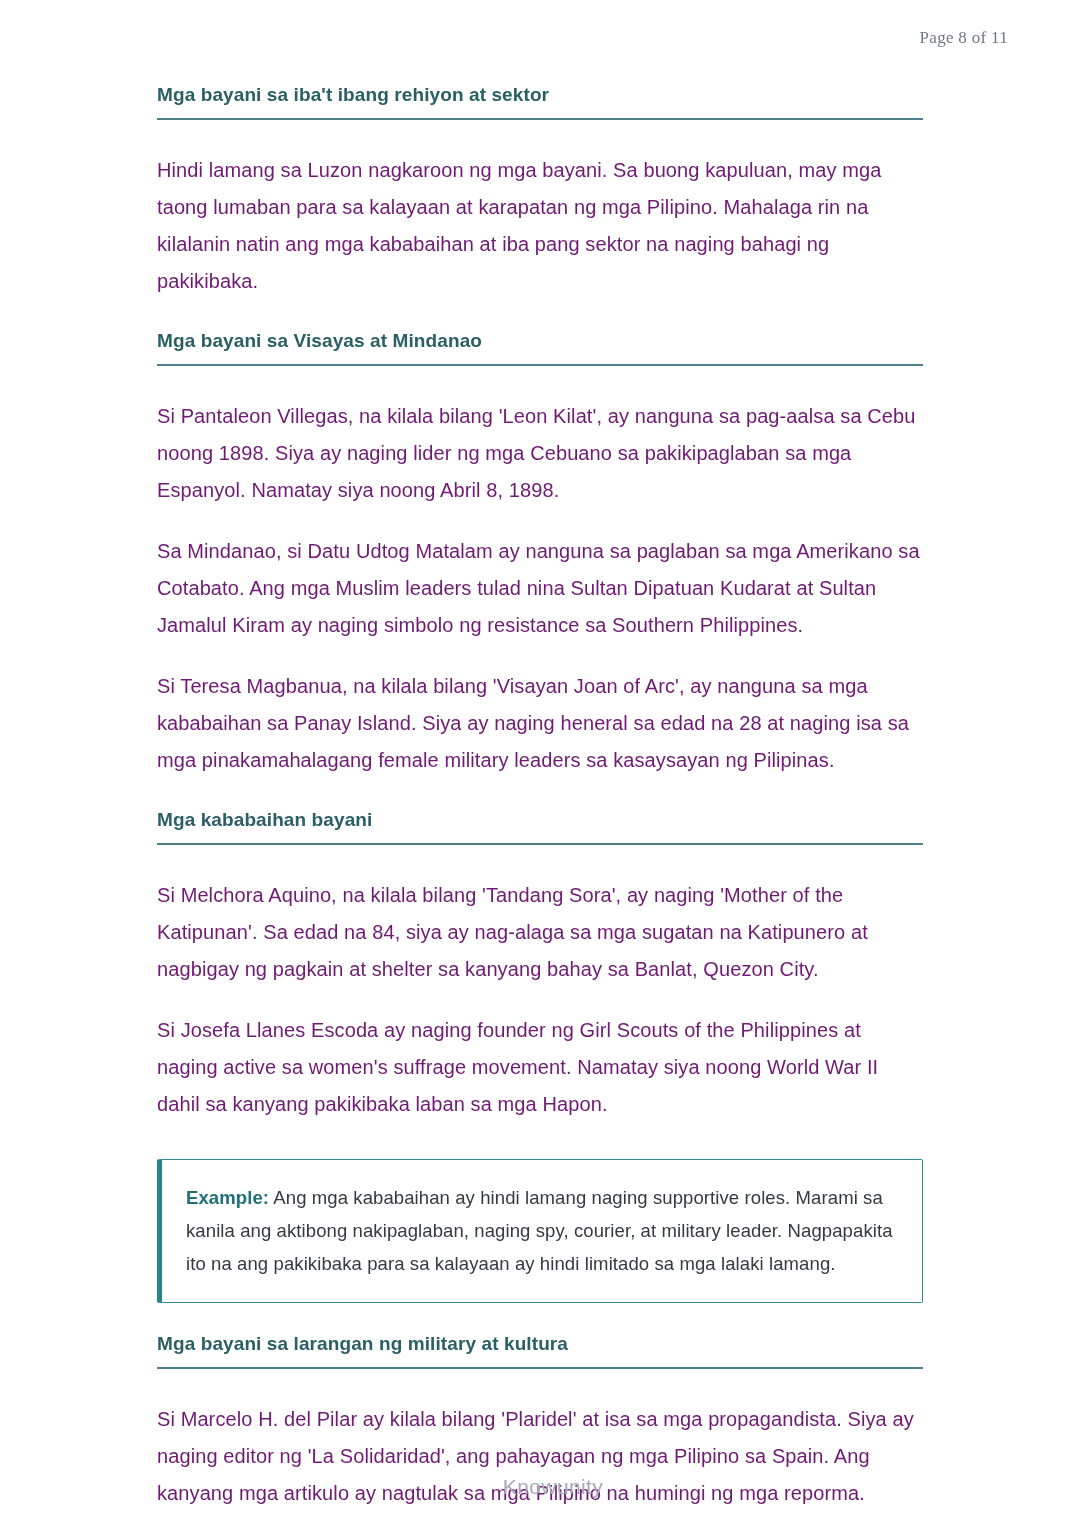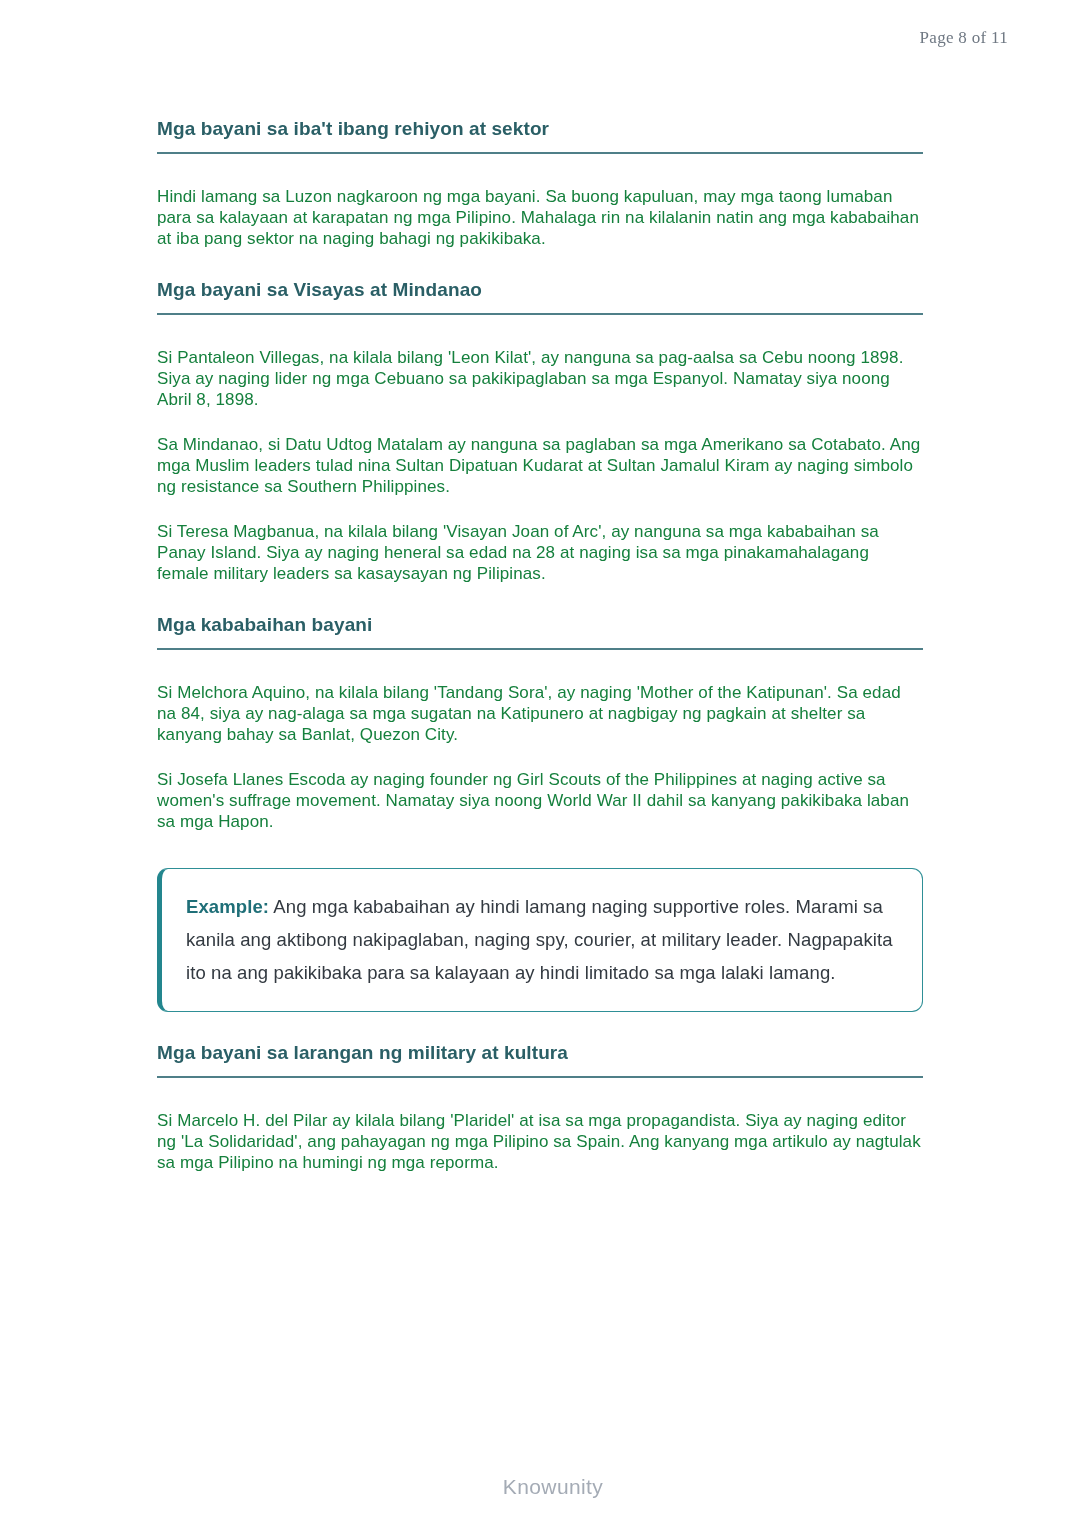--- a/index.html
+++ b/index.html
@@ -16,50 +16,49 @@
     top: 28px;
     right: 72px;
     font-family: "Liberation Serif", "DejaVu Serif", serif;
     font-size: 17px;
     color: #6f7883;
     letter-spacing: 0.3px;
   }
   .content {
     padding: 84px 157px 0 157px;
     width: 1080px;
-    margin-top: 34px;
   }
   .section { margin-top: 30px; }
   .section:first-of-type { margin-top: 0; }
   .section-heading {
     font-size: 19px;
     font-weight: 700;
     color: #2a5f66;
     line-height: 22px;
     letter-spacing: 0.1px;
   }
   .heading-rule {
     border: none;
     border-top: 2px solid #4f7f88;
     margin-top: 12px;
     width: 100%;
   }
   .para {
-    font-size: 17px;
-    line-height: 21px;
-    color: #15803d;
+    font-size: 20px;
+    line-height: 37px;
+    color: #701a75;
     margin-top: 24px;
     letter-spacing: 0.1px;
   }
   .para.first { margin-top: 32px; }
   .callout {
     margin-top: 36px;
     border: 1.5px solid #2e8f96;
     border-left: 5px solid #23868e;
-    border-radius: 11px;
+    border-radius: 2px;
     padding: 21px 26px 22px 24px;
     background: #ffffff;
   }
   .callout-text {
     font-size: 18.5px;
     line-height: 33px;
     color: #333a41;
     letter-spacing: 0.1px;
   }
   .callout-label {

